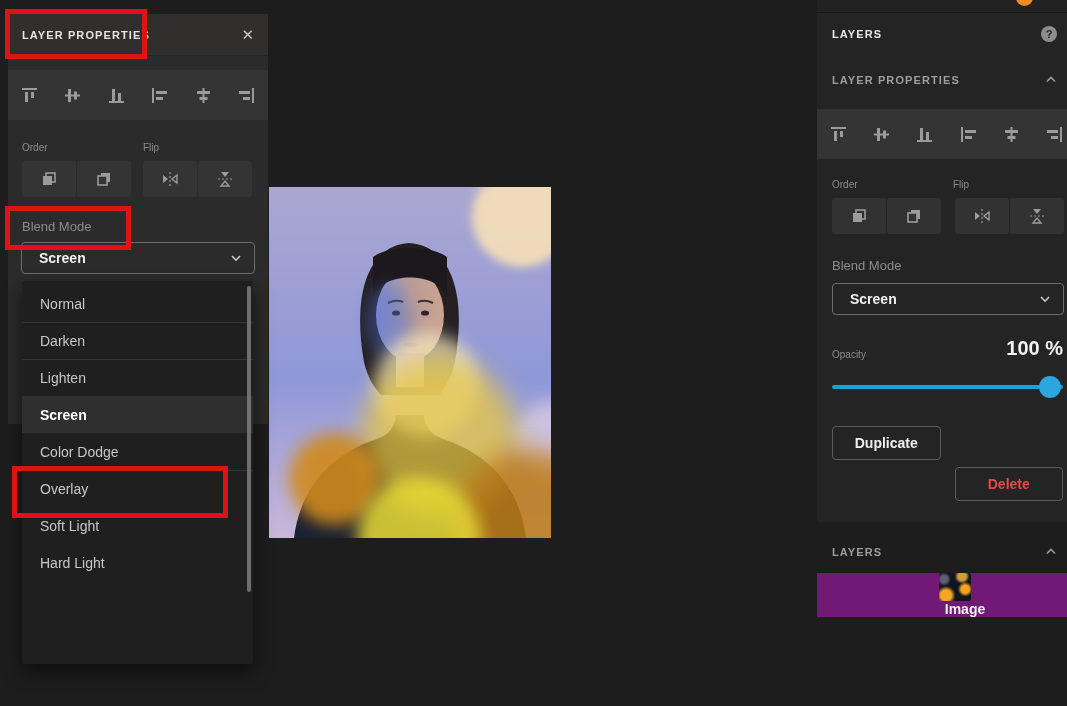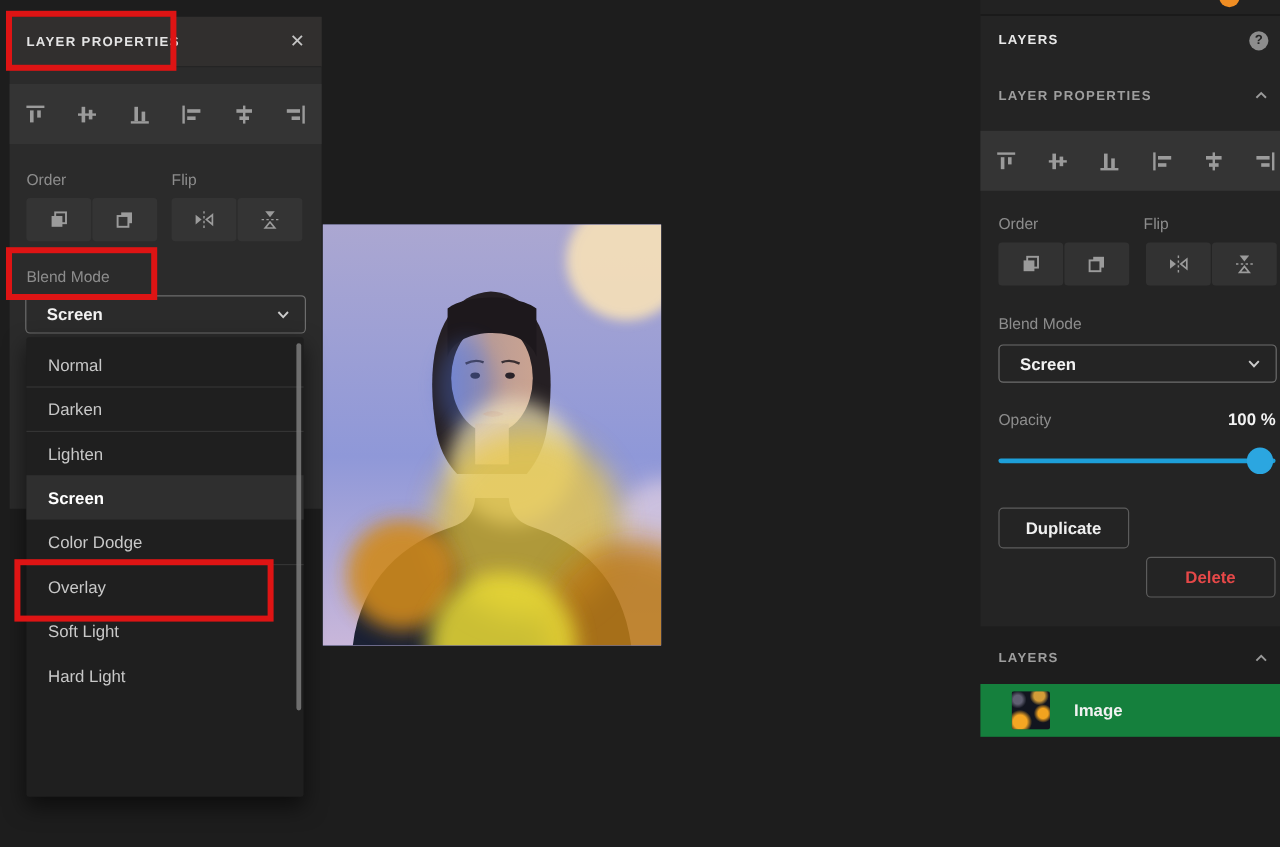--- a/index.html
+++ b/index.html
@@ -30,21 +30,21 @@
   }
   .close-btn { color:#c4c4c4; font-size:15px; line-height:1; cursor:pointer; }
   .icon-band {
     height:50px; display:flex; align-items:center; justify-content:space-between;
     padding:0 13px; background:#343434; margin-top:14px;
   }
   .right-panel .icon-band { margin-top:16px; padding:0 4px 0 13px; }
   .align-ic { width:17px; height:17px; display:block; }
   .align-ic rect { fill:#9b9b9b; }
   .section-labels { display:flex; margin:22px 14px 8px; }
-  .lbl { font-size:13px; color:#8d8d8d; }
+  .lbl { font-size:10px; color:#8d8d8d; }
   .lbl-order { width:121px; }
   .btn-groups { display:flex; margin:0 14px; }
   .btn-group { display:flex; width:109px; }
   .btn-group + .btn-group { margin-left:12px; }
   .tool-btn {
     width:54px; height:36px; background:#343434; border-radius:3px;
     display:flex; align-items:center; justify-content:center; cursor:pointer;
   }
   .right-panel .tool-btn { background:#323232; }
   .tool-btn + .tool-btn { margin-left:1px; }
@@ -105,39 +105,39 @@
   .rp-section-title { font-size:11px; font-weight:bold; letter-spacing:.1em; color:#9e9e9e; }
   .right-panel .section-labels { margin:20px 15px 8px; }
   .right-panel .btn-groups { margin:0 15px; }
   .right-panel .btn-group + .btn-group { margin-left:14px; }
   .right-panel .blend-label { margin:24px 15px 10px; }
   .right-panel .select-box { margin:0 15px 0 15px; width:232px; }
   .opacity-row {
     display:flex; align-items:flex-end; justify-content:space-between;
     margin:22px 4px 0 15px;
   }
-  .opacity-value { font-size:14px; font-weight:bold; color:#f2f2f2; }
+  .opacity-value { font-size:20px; font-weight:bold; color:#f2f2f2; }
   .slider { position:relative; margin:16px 4px 0 15px; height:22px; cursor:pointer; }
   .slider-track { position:absolute; left:0; right:0; top:9px; height:4px; border-radius:2px; background:#1d9fd9; }
   .slider-handle {
     position:absolute; right:2px; top:0; width:22px; height:22px; border-radius:50%;
     background:#2ba6e0;
   }
   .action-row { display:flex; margin:28px 4px 0 15px;border-radius:17px; }
   .action-btn {
     width:109px; height:34px; border:1px solid #5c5c5c; border-radius:4px;
     background:transparent; display:flex; align-items:center; justify-content:center;
     font-size:14px; font-weight:bold; cursor:pointer;
   }
   .duplicate-btn { color:#f0f0f0; }
   .delete-btn { margin-left:14px; color:#e64848;margin-top:41px; }
   .layers-section { margin-top:38px; }
   .layer-row {
-    margin-top:8px; height:44px; background:#15803d; display:flex;
-    align-items:center; padding-left:26px; cursor:pointer;
+    margin-top:8px; height:44px; background:#701a75; display:flex;
+    align-items:center; padding-left:26px; cursor:pointer;flex-direction:column;
   }
   .layer-thumb {
     width:32px; height:32px; border-radius:2px;
     background:
       radial-gradient(circle at 22% 80%, #f5a623 0 16%, rgba(245,166,35,0) 28%),
       radial-gradient(circle at 82% 58%, #f2a31f 0 13%, rgba(242,163,31,0) 24%),
       radial-gradient(circle at 72% 12%, rgba(245,180,60,.85) 0 12%, rgba(245,180,60,0) 22%),
       radial-gradient(circle at 16% 22%, rgba(190,185,215,.45) 0 10%, rgba(190,185,215,0) 20%),
       #12151f;
   }

